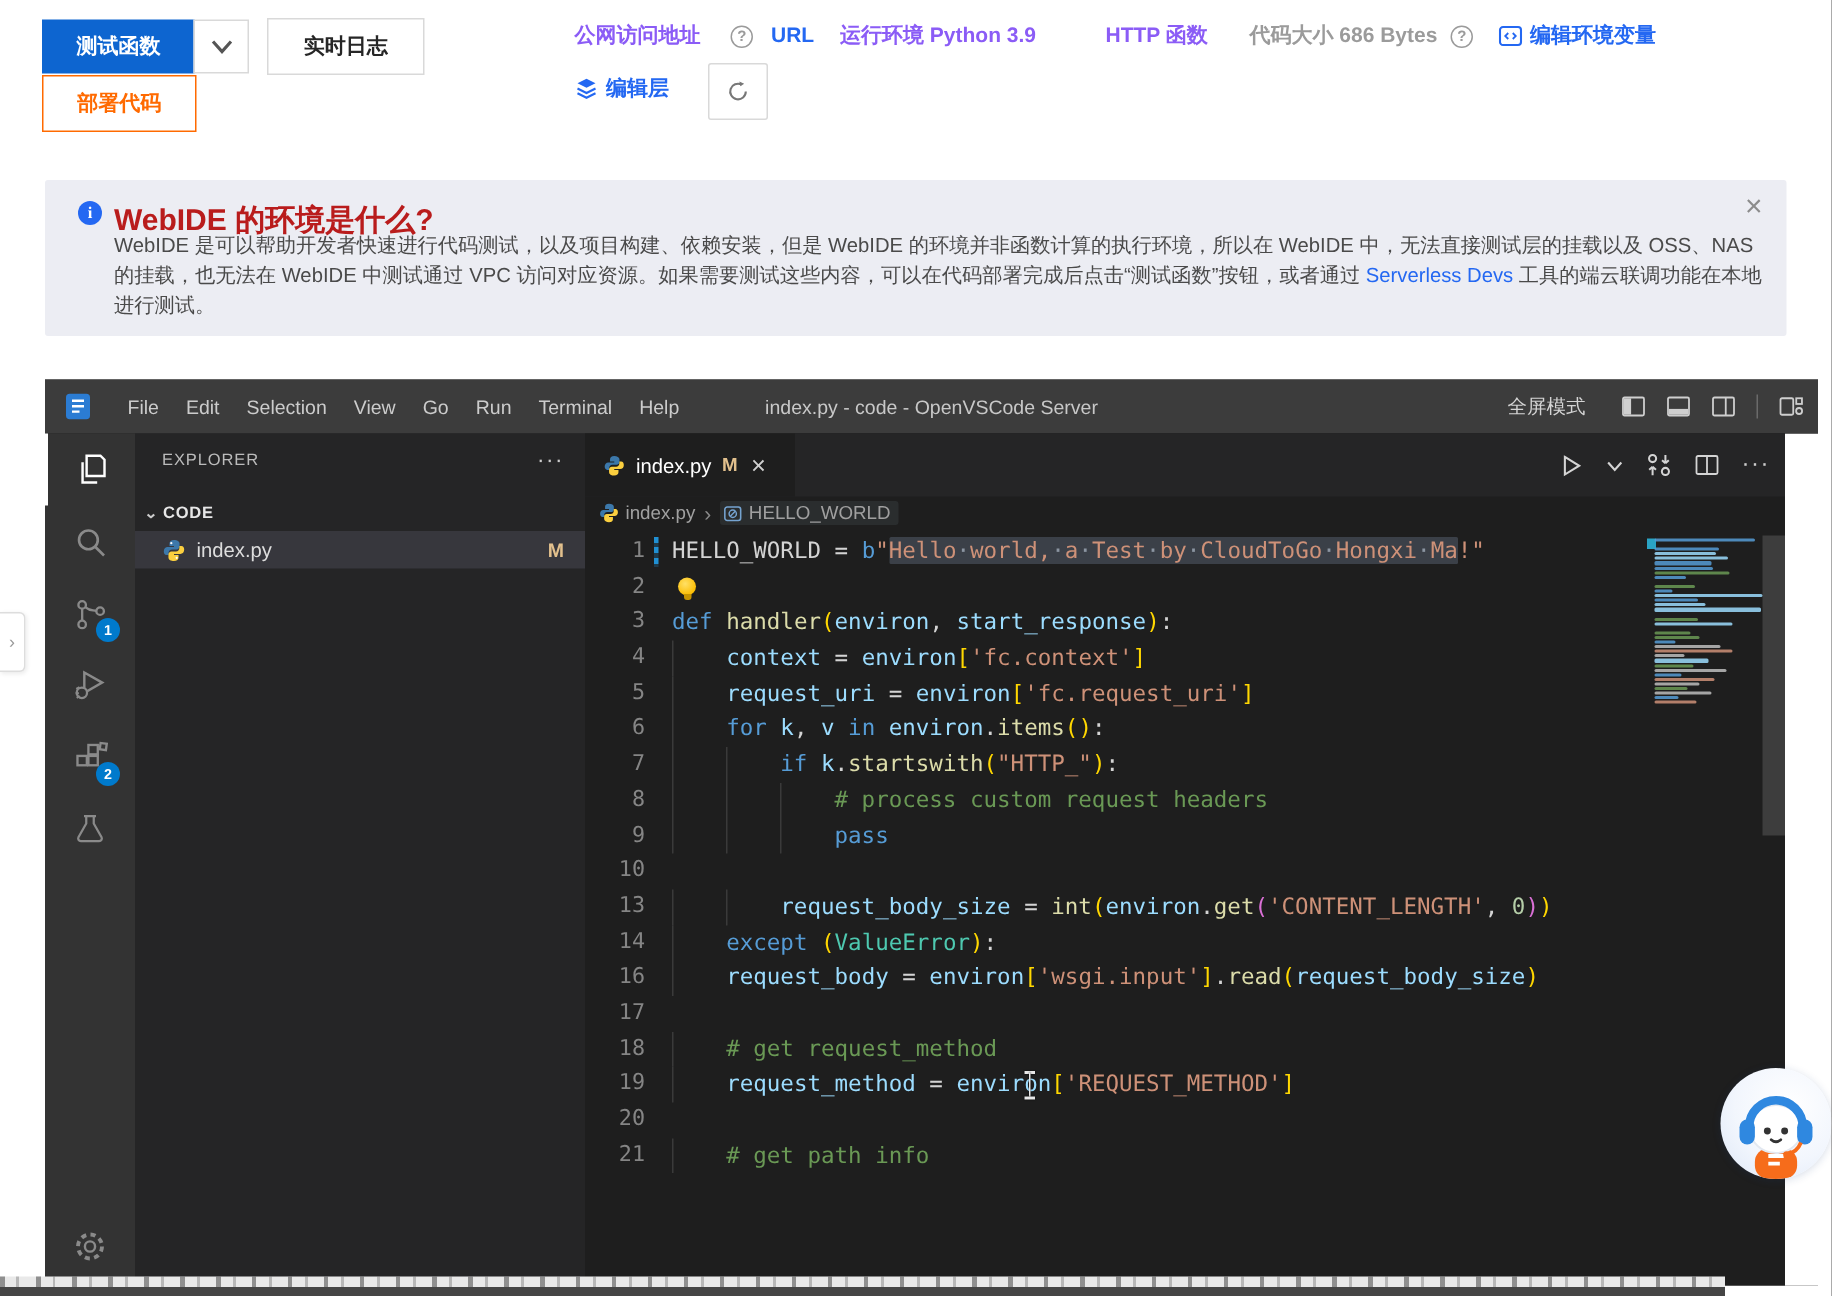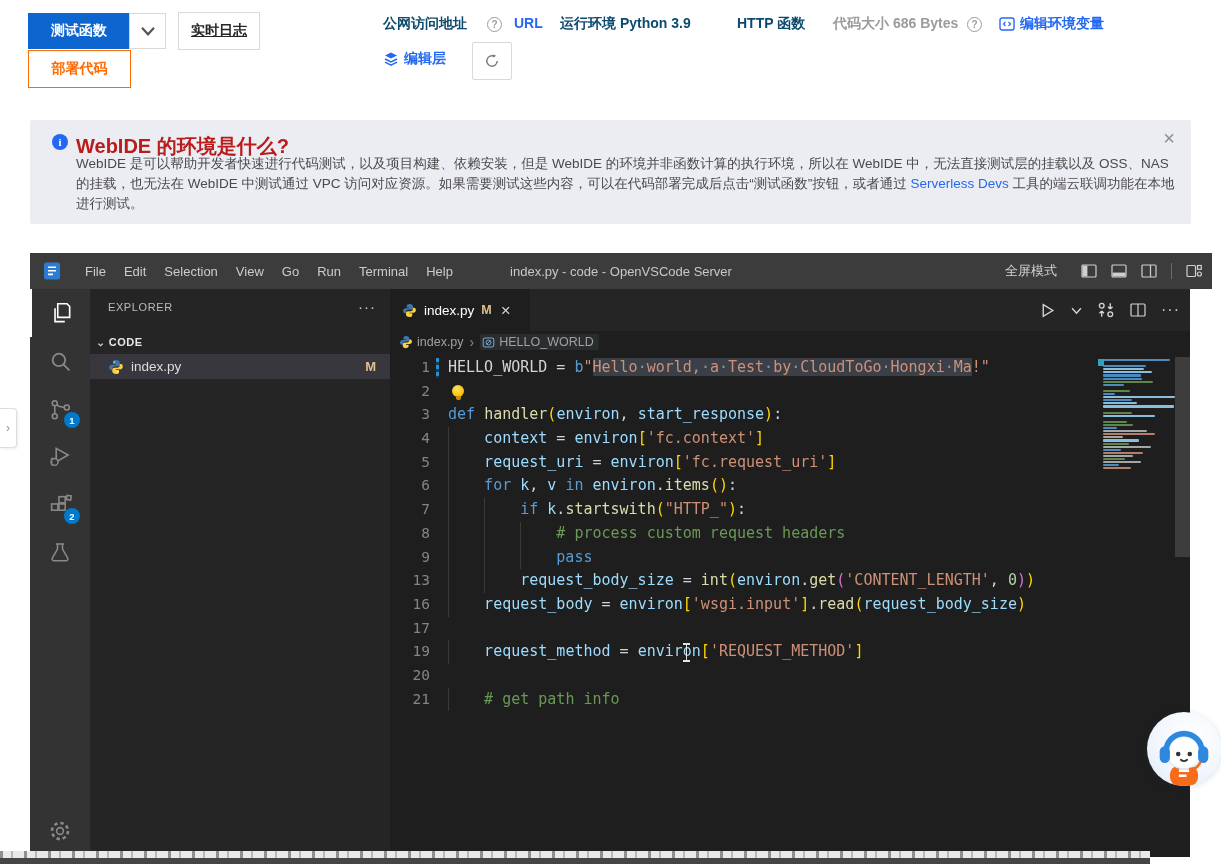--- a/index.html
+++ b/index.html
@@ -6,21 +6,21 @@
   body { background:#fff; font-family:"Liberation Sans", sans-serif; }
   .page { position:relative; width:1221px; height:864px; background:#fff; overflow:hidden; }
 
   
   .abs { position:absolute; }
   .btn { display:flex; align-items:center; justify-content:center; font-size:14px; font-weight:600; cursor:pointer; }
   .btn-primary { background:var(--primary_blue); color:#fff; }
   .btn-plain  { background:#fff; border:1px solid #d9d9d9; color:#262626; }
   .btn-orange { background:#fff; border:1px solid var(--orange); color:var(--orange); }
 
-  .meta-label { font-size:14px; font-weight:600; color:#0c4a6e; white-space:nowrap; }
+  .meta-label { font-size:14px; font-weight:600; color:#8b5cf6; white-space:nowrap; }
   .meta-gray  { color:#9b9b9b; }
   .blue-link  { color:var(--link_blue); font-weight:600; font-size:14px; cursor:pointer; white-space:nowrap; display:inline-flex; align-items:center; gap:5px;}
   .qmark { display:inline-flex; width:15px; height:15px; border:1px solid #9b9b9b; border-radius:50%; color:#9b9b9b;
            font-size:10px; align-items:center; justify-content:center; font-weight:700; cursor:pointer; }
   .refresh-btn { width:40px; height:38px; border:1px solid #d9d9d9; border-radius:2px; background:#fff; display:flex; align-items:center; justify-content:center; cursor:pointer;}
 
   
   .banner { left:30px; top:120px; width:1161px; height:104px; background:var(--banner_bg); border-radius:2px; }
   .banner-title { position:absolute; left:46px; top:13px; font-size:20px; font-weight:700; color:#b91c1c; }
   .banner-info  { position:absolute; left:22px; top:14px; width:16px; height:16px; border-radius:50%; background:var(--link_blue);
@@ -113,21 +113,21 @@
 <body>
 
 <div class="page">
 
   <div class="abs btn btn-primary" style="left:28px;top:13px;width:102px;height:36px;">测试函数</div>
   <div class="abs btn btn-plain" style="left:129px;top:13px;width:37px;height:36px;">
     <svg class="tb-icon" viewBox="0 0 12 12" width="12" height="12">
         <polyline points="1.5,3.5 6,8.5 10.5,3.5" fill="none" stroke="#555" stroke-width="1.6"></polyline>
       </svg>
   </div>
-  <div class="abs btn btn-plain" style="left:178px;top:12px;width:82px;height:38px;text-decoration:underline;">实时日志</div>
+  <div class="abs btn btn-plain" style="left:178px;top:12px;width:105px;height:38px;">实时日志</div>
   <div class="abs btn btn-orange" style="left:28px;top:50px;width:103px;height:38px;">部署代码</div>
 
   <span class="abs meta-label" style="left:383px;top:15px;">公网访问地址</span>
   <span class="abs qmark" style="left:487px;top:17px;">?</span>
   <span class="abs blue-link" style="left:514px;top:15px;">URL</span>
   <span class="abs meta-label" style="left:560px;top:15px;">运行环境 Python 3.9</span>
   <span class="abs meta-label" style="left:737px;top:15px;">HTTP 函数</span>
   <span class="abs meta-label meta-gray" style="left:833px;top:15px;">代码大小 686 Bytes</span>
   <span class="abs qmark" style="left:967px;top:17px;">?</span>
   <span class="abs blue-link" style="left:999px;top:15px;">
@@ -332,23 +332,26 @@
           <div id="code-lines">
               <div class="cl mod"><span class="ln">1</span><span class="tk-txt">HELLO_WORLD</span><span class="tk-txt"> = </span><span class="tk-kw">b</span><span class="tk-str">"</span><span class="tk-str sel">Hello<span class="dot">·</span>world,<span class="dot">·</span>a<span class="dot">·</span>Test<span class="dot">·</span>by<span class="dot">·</span>CloudToGo<span class="dot">·</span>Hongxi<span class="dot">·</span>Ma</span><span class="tk-str">!"</span></div>
               <div class="cl"><span class="ln">2</span><span class="bulb"></span></div>
               <div class="cl"><span class="ln">3</span><span class="tk-kw">def </span><span class="tk-fn">handler</span><span class="tk-brk1">(</span><span class="tk-var">environ</span><span class="tk-txt">, </span><span class="tk-var">start_response</span><span class="tk-brk1">)</span><span class="tk-txt">:</span></div>
               <div class="cl"><span class="ln">4</span><span class="ind">    </span><span class="tk-var">context</span><span class="tk-txt"> = </span><span class="tk-var">environ</span><span class="tk-brk1">[</span><span class="tk-str">'fc.context'</span><span class="tk-brk1">]</span></div>
               <div class="cl"><span class="ln">5</span><span class="ind">    </span><span class="tk-var">request_uri</span><span class="tk-txt"> = </span><span class="tk-var">environ</span><span class="tk-brk1">[</span><span class="tk-str">'fc.request_uri'</span><span class="tk-brk1">]</span></div>
               <div class="cl"><span class="ln">6</span><span class="ind">    </span><span class="tk-kw">for </span><span class="tk-var">k</span><span class="tk-txt">, </span><span class="tk-var">v </span><span class="tk-kw">in </span><span class="tk-var">environ</span><span class="tk-txt">.</span><span class="tk-fn">items</span><span class="tk-brk1">()</span><span class="tk-txt">:</span></div>
               <div class="cl"><span class="ln">7</span><span class="ind">    </span><span class="ind">    </span><span class="tk-kw">if </span><span class="tk-var">k</span><span class="tk-txt">.</span><span class="tk-fn">startswith</span><span class="tk-brk1">(</span><span class="tk-str">"HTTP_"</span><span class="tk-brk1">)</span><span class="tk-txt">:</span></div>
               <div class="cl"><span class="ln">8</span><span class="ind">    </span><span class="ind">    </span><span class="ind">    </span><span class="tk-com"># process custom request headers</span></div>
               <div class="cl"><span class="ln">9</span><span class="ind">    </span><span class="ind">    </span><span class="ind">    </span><span class="tk-kw">pass</span></div>
+              <div class="cl"><span class="ln">10</span></div>
               <div class="cl"><span class="ln">13</span><span class="ind">    </span><span class="ind">    </span><span class="tk-var">request_body_size</span><span class="tk-txt"> = </span><span class="tk-fn">int</span><span class="tk-brk1">(</span><span class="tk-var">environ</span><span class="tk-txt">.</span><span class="tk-fn">get</span><span class="tk-brk2">(</span><span class="tk-str">'CONTENT_LENGTH'</span><span class="tk-txt">, </span><span class="tk-num">0</span><span class="tk-brk2">)</span><span class="tk-brk1">)</span></div>
+              <div class="cl"><span class="ln">14</span><span class="ind">    </span><span class="tk-kw">except </span><span class="tk-brk1">(</span><span class="tk-cls">ValueError</span><span class="tk-brk1">)</span><span class="tk-txt">:</span></div>
               <div class="cl"><span class="ln">16</span><span class="ind">    </span><span class="tk-var">request_body</span><span class="tk-txt"> = </span><span class="tk-var">environ</span><span class="tk-brk1">[</span><span class="tk-str">'wsgi.input'</span><span class="tk-brk1">]</span><span class="tk-txt">.</span><span class="tk-fn">read</span><span class="tk-brk1">(</span><span class="tk-var">request_body_size</span><span class="tk-brk1">)</span></div>
               <div class="cl"><span class="ln">17</span></div>
+              <div class="cl"><span class="ln">18</span><span class="ind">    </span><span class="tk-com"># get request_method</span></div>
               <div class="cl"><span class="ln">19</span><span class="ind">    </span><span class="tk-var">request_method</span><span class="tk-txt"> = </span><span class="tk-var">environ</span><span class="tk-brk1">[</span><span class="tk-str">'REQUEST_METHOD'</span><span class="tk-brk1">]</span><span class="ibeam"><i></i></span></div>
               <div class="cl"><span class="ln">20</span></div>
               <div class="cl"><span class="ln">21</span><span class="ind">    </span><span class="tk-com"># get path info</span></div>
             </div>
           <div class="minimap">
             <div class="mm-marker"></div>
             <div id="mm-bars" style="padding-top:5px;">
                 <div class="mbar" style="width: 67px; background: rgb(86, 156, 214);"></div>
                 <div class="mbar" style="width: 0px; background: transparent;"></div>
                 <div class="mbar" style="width: 42.85px; background: rgb(86, 156, 214);"></div>

